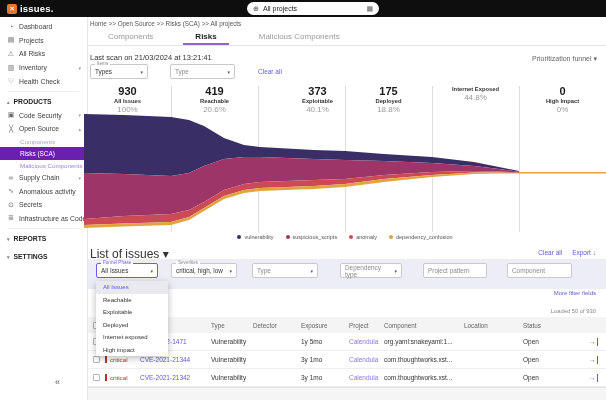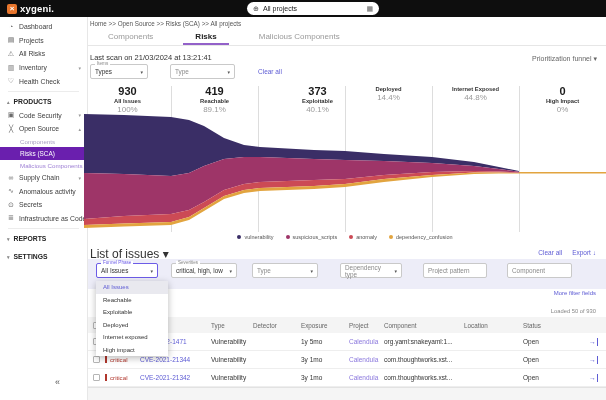--- a/index.html
+++ b/index.html
@@ -100,21 +100,21 @@
   .goto { color:#5d5bd4; font-size:7px; border-right:1.2px solid #5d5bd4; padding-right:1px; line-height:8px; }
   .tstrip { position:absolute; left:88px; top:387px; width:518px; height:13px; background:#f5f5f5;
     border-top:1px solid #e2e2e2; }
 </style>
 </head>
 <body>
 
 <div class="topbar">
   <div class="logo">
     <span class="logo-mark">×</span>
-    <span class="logo-text">xygeni.</span>
+    <span class="logo-text">issues.</span>
   </div>
   <div class="pill">
     <span class="globe">⊕</span>
     <span>All projects</span>
     <span class="grid">▦</span>
   </div>
 </div>
 
 <div class="sidebar">
   <div class="s-item">
@@ -211,30 +211,31 @@
 <div class="clearall-top link">Clear all</div>
 
 <div class="stage" style="left:84px;">
   <div class="num">930</div>
   <div class="lab">All Issues</div>
   <div class="pct">100%</div>
 </div>
 <div class="stage" style="left:171px;">
   <div class="num">419</div>
   <div class="lab">Reachable</div>
-  <div class="pct">89.1%</div>
+  <div class="pct">20.6%</div>
 </div>
 <div class="stage" style="left:274px;">
   <div class="num">373</div>
   <div class="lab">Exploitable</div>
   <div class="pct">40.1%</div>
 </div>
 <div class="stage" style="left:345px;">
+  <div class="num">175</div>
   <div class="lab">Deployed</div>
-  <div class="pct">14.4%</div>
+  <div class="pct">18.8%</div>
 </div>
 <div class="stage" style="left:432px;">
   <div class="lab">Internet Exposed</div>
   <div class="pct">44.8%</div>
 </div>
 <div class="stage" style="left:519px;">
   <div class="num">0</div>
   <div class="lab">High Impact</div>
   <div class="pct">0%</div>
 </div>

